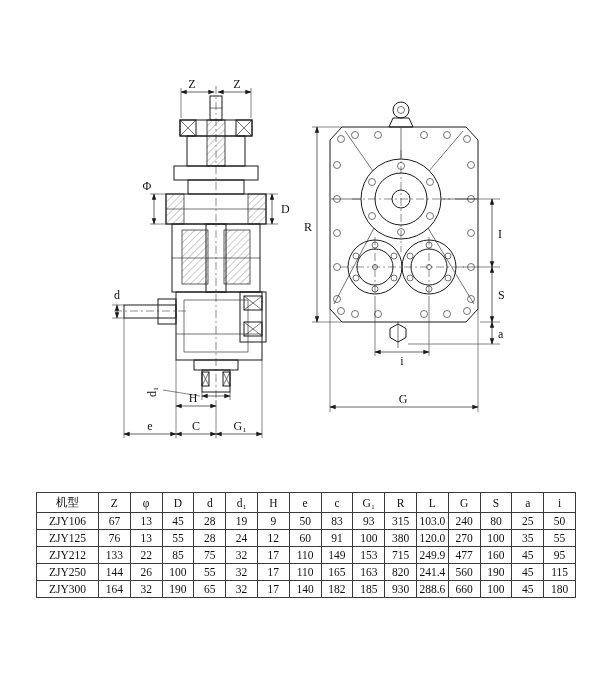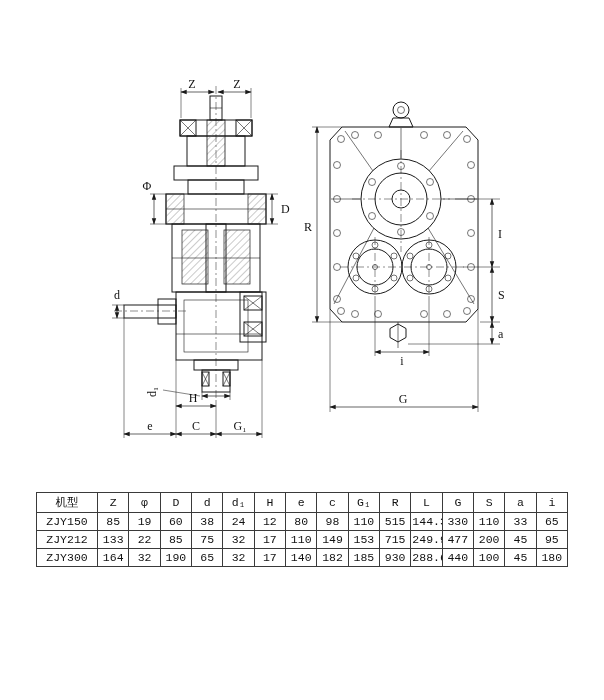--- a/index.html
+++ b/index.html
@@ -5,21 +5,21 @@
   html,body{margin:0;padding:0;background:#ffffff;}
   .page{width:604px;height:700px;background:#fff;position:relative;overflow:hidden;
         font-family:"Liberation Serif", serif;color:#111;}
   svg text{font-family:"Liberation Serif", serif;fill:#111;}
   .o{fill:none;stroke:#1a1a1a;stroke-width:1;}
   .t{fill:none;stroke:#1a1a1a;stroke-width:.6;}
   .cl{fill:none;stroke:#444;stroke-width:.6;stroke-dasharray:8 3 2 3;}
   .dim{fill:none;stroke:#222;stroke-width:.7;}
   .ext{fill:none;stroke:#222;stroke-width:.55;}
   .lbl{font-size:12px;}
-  .tablewrap{position:absolute;left:36px;right:36px;top:492px;font-family:Liberation Mono, monospace;}
+  .tablewrap{position:absolute;left:36px;right:28px;top:492px;}
   table{border-collapse:collapse;width:100%;table-layout:fixed;}
   th,td{border:1px solid #3a3a3a;text-align:center;font-size:11.5px;
         padding:2px 1px;font-weight:normal;white-space:nowrap;overflow:hidden;}
   th{font-weight:normal;}
   col.model{width:11.5%;}
 </style>
 </head>
 <body>
 
 <div class="page">
@@ -266,69 +266,105 @@
             <th>R</th>
             <th>L</th>
             <th>G</th>
             <th>S</th>
             <th>a</th>
             <th>i</th>
           </tr>
       </thead>
       <tbody>
           <tr>
-            <td>ZJY150</td>
-            <td>85</td>
+            <td>ZJY106</td>
+            <td>67</td>
+            <td>13</td>
+            <td>45</td>
+            <td>28</td>
             <td>19</td>
-            <td>60</td>
-            <td>38</td>
+            <td>9</td>
+            <td>50</td>
+            <td>83</td>
+            <td>93</td>
+            <td>315</td>
+            <td>103.0</td>
+            <td>240</td>
+            <td>80</td>
+            <td>25</td>
+            <td>50</td>
+          </tr>
+          <tr>
+            <td>ZJY125</td>
+            <td>76</td>
+            <td>13</td>
+            <td>55</td>
+            <td>28</td>
             <td>24</td>
             <td>12</td>
-            <td>80</td>
-            <td>98</td>
-            <td>110</td>
-            <td>515</td>
-            <td>144.3</td>
-            <td>330</td>
-            <td>110</td>
-            <td>33</td>
-            <td>65</td>
+            <td>60</td>
+            <td>91</td>
+            <td>100</td>
+            <td>380</td>
+            <td>120.0</td>
+            <td>270</td>
+            <td>100</td>
+            <td>35</td>
+            <td>55</td>
           </tr>
           <tr>
             <td>ZJY212</td>
             <td>133</td>
             <td>22</td>
             <td>85</td>
             <td>75</td>
             <td>32</td>
             <td>17</td>
             <td>110</td>
             <td>149</td>
             <td>153</td>
             <td>715</td>
             <td>249.9</td>
             <td>477</td>
-            <td>200</td>
+            <td>160</td>
             <td>45</td>
             <td>95</td>
+          </tr>
+          <tr>
+            <td>ZJY250</td>
+            <td>144</td>
+            <td>26</td>
+            <td>100</td>
+            <td>55</td>
+            <td>32</td>
+            <td>17</td>
+            <td>110</td>
+            <td>165</td>
+            <td>163</td>
+            <td>820</td>
+            <td>241.4</td>
+            <td>560</td>
+            <td>190</td>
+            <td>45</td>
+            <td>115</td>
           </tr>
           <tr>
             <td>ZJY300</td>
             <td>164</td>
             <td>32</td>
             <td>190</td>
             <td>65</td>
             <td>32</td>
             <td>17</td>
             <td>140</td>
             <td>182</td>
             <td>185</td>
             <td>930</td>
             <td>288.6</td>
-            <td>440</td>
+            <td>660</td>
             <td>100</td>
             <td>45</td>
             <td>180</td>
           </tr>
         </tbody>
     </table>
   </div>
 
 </div>
 

